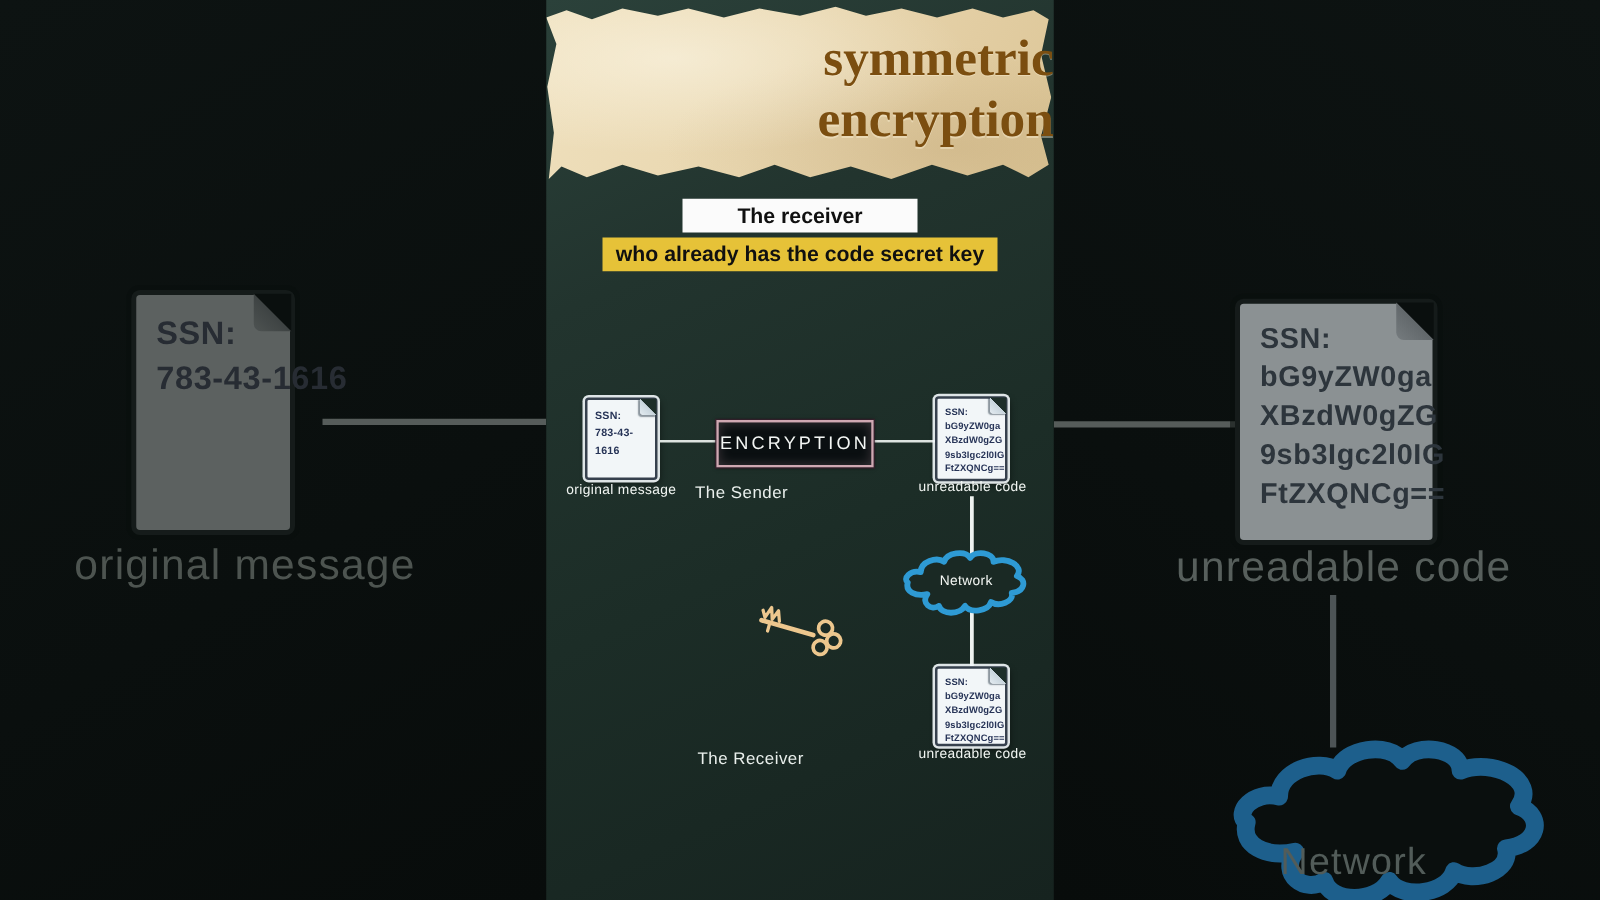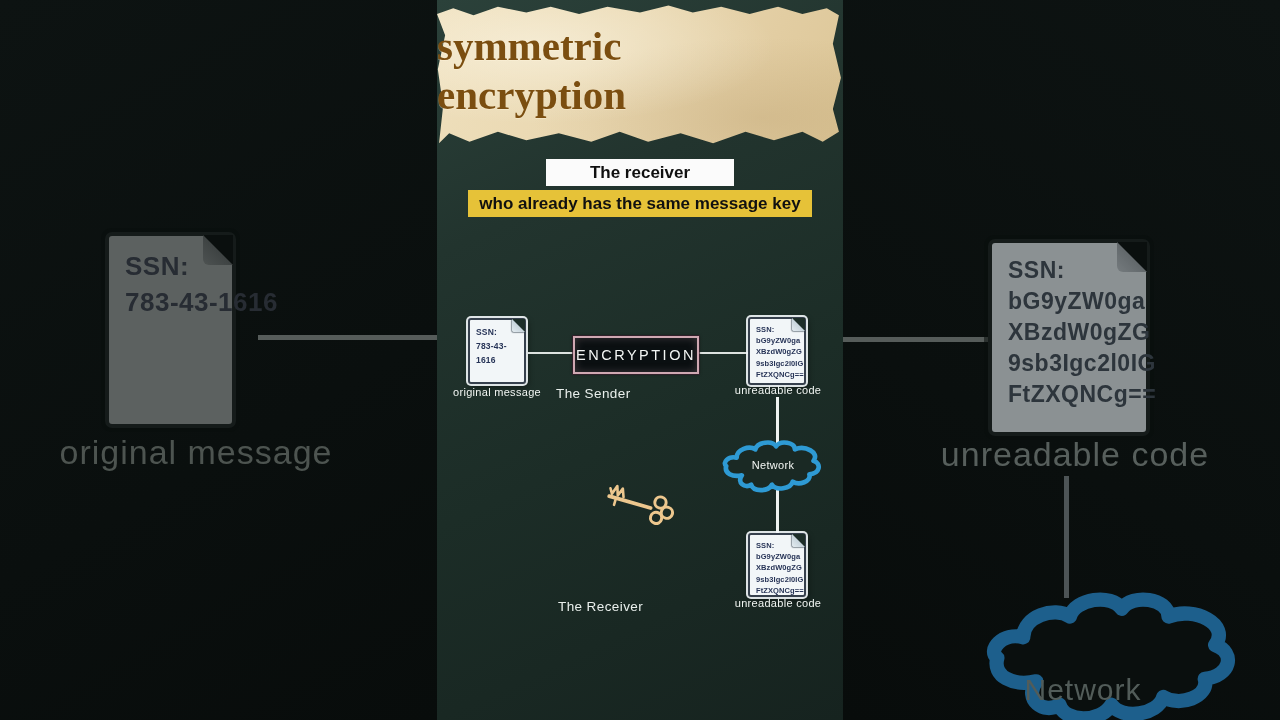--- a/index.html
+++ b/index.html
@@ -61,21 +61,21 @@
       57% 1%, 63% 6%, 70% 2%, 77% 7%, 84% 2%, 90% 7%, 96% 3%, 99% 8%,
       97.5% 28%, 99.5% 52%, 97.5% 74%, 99% 90%,
       95% 97%, 90% 90%, 83% 96%, 76% 90%, 68% 98%, 60% 91%, 52% 97%,
       45% 90%, 38% 97%, 30% 91%, 22% 96%, 15% 90%, 8% 97%, 3% 91%, 0.5% 98%,
       1.5% 72%, 0.2% 46%, 2% 22%
     );
     filter: drop-shadow(0 5px 5px rgba(0,0,0,0.45));
   }
   .banner-title {
     position: absolute; left: 0; top: 22px; width: 100%;
-    text-align: left;
+    text-align: right;
     font-family: "Liberation Serif", serif;
     font-weight: bold;
     font-size: 41px; line-height: 49px;
     color: #7b4e10;
     text-shadow: 0 1px 0 rgba(255,245,220,0.4);
   }
 
   
   .caption-wrap {
     position: absolute; left: 0; top: 159px; width: 406px;
@@ -189,21 +189,21 @@
   <div class="video">
 
     <div class="banner"></div>
     <div class="banner-title">
       <div>symmetric</div>
       <div>encryption</div>
     </div>
 
     <div class="caption-wrap">
       <div class="caption caption-white">The receiver</div>
-      <div class="caption caption-yellow">who already has the same message key</div>
+      <div class="caption caption-yellow">who already has the code secret key</div>
     </div>
 
     <div class="doc-small doc-orig" style="left:31px; top:318px; height:66px;">
       <div class="fold"></div>
       <div class="doc-small-text">
         <div>SSN:</div>
         <div>783-43-1616</div>
       </div>
     </div>
     <div class="flow-label" style="left:3px; top:386px; width:114px;">original message</div>

